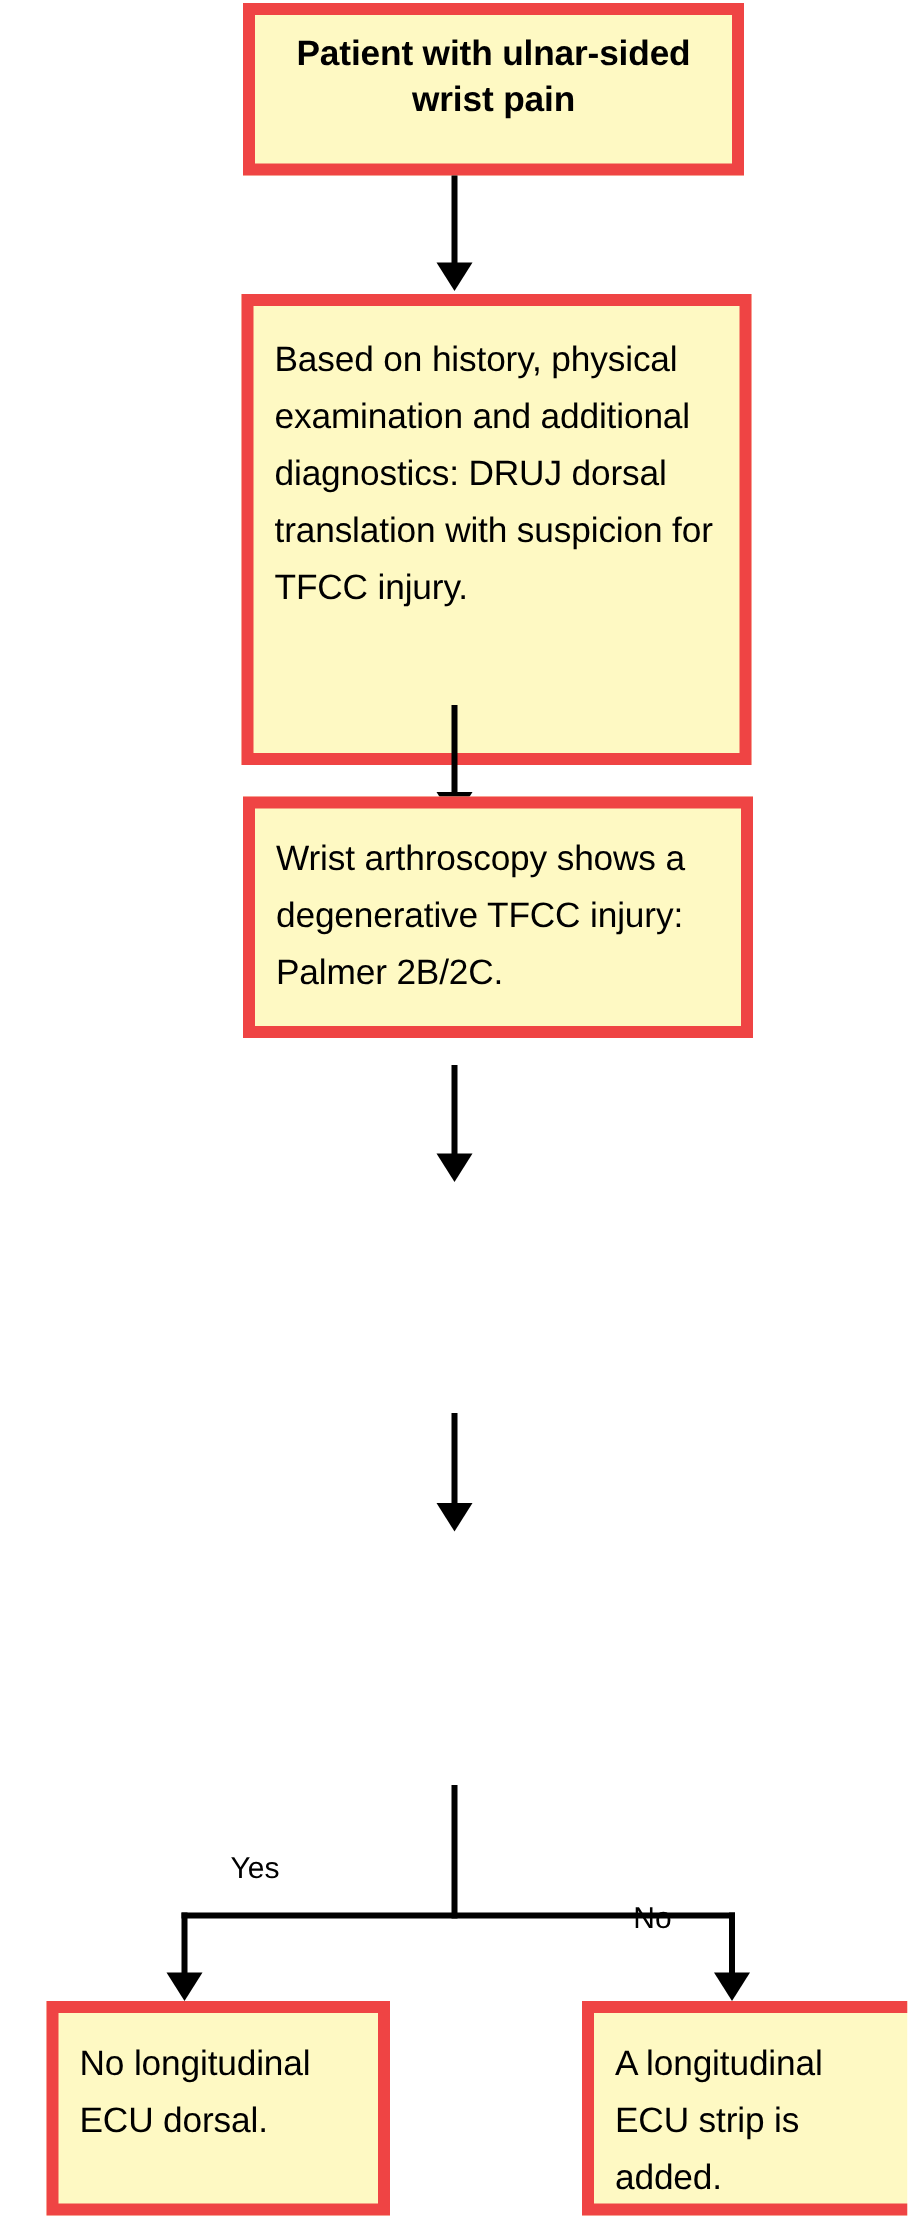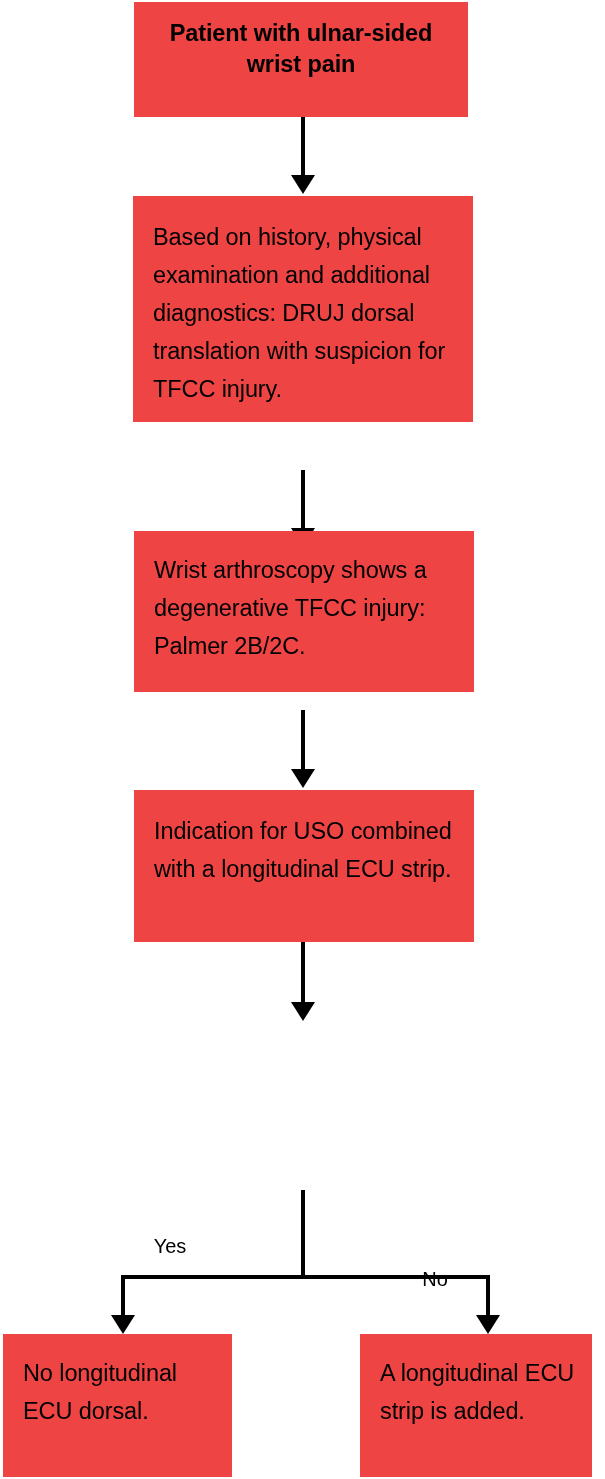--- a/index.html
+++ b/index.html
@@ -13,22 +13,23 @@
     width: 605px;
     height: 1479px;
     background: #ffffff;
     overflow: hidden;
     font-family: "Liberation Sans", sans-serif;
     color: #000000;
   }
   .node {
     position: absolute;
     box-sizing: border-box;
-    border: 6px solid #ef4444;
-    background: #ef4444;
+    border: 8px solid #ef4444;
+    background: #fef9c3;
+    margin-left: 28px;
   }
   .node .node-text {
     position: absolute;
     left: 14px;
     right: 10px;
     top: 10px;
     font-size: 23.5px;
     line-height: 31px;
     letter-spacing: -0.1px;
     white-space: pre-line;
@@ -74,37 +75,34 @@
 
 <div id="canvas">
 
   <div class="node centered" style="left:134px; top:2px; width:334px; height:115px;">
     <div class="node-text">Patient with ulnar-sided wrist pain</div>
   </div>
 
   <div class="vline" style="left:301px; top:117px; height:60px;"></div>
   <div class="arrowhead" style="left:291px; top:175px;"></div>
 
-  <div class="node" style="left:133px; top:196px; width:340px; height:226px;">
+  <div class="node" style="left:133px; top:196px; width:340px; height:314px;">
     <div class="node-text" style="top:16px; line-height:38px;">Based on history, physical examination and additional diagnostics: DRUJ dorsal translation with suspicion for TFCC injury.</div>
   </div>
 
   <div class="vline" style="left:301px; top:470px; height:60px;"></div>
   <div class="arrowhead" style="left:291px; top:528px;"></div>
 
   <div class="node" style="left:134px; top:531px; width:340px; height:161px;">
     <div class="node-text" style="top:14px; line-height:38px;">Wrist arthroscopy shows a degenerative TFCC injury: Palmer 2B/2C.</div>
   </div>
 
   <div class="vline" style="left:301px; top:710px; height:61px;"></div>
   <div class="arrowhead" style="left:291px; top:769px;"></div>
 
-  <div class="node" style="left:134px; top:790px; width:340px; height:152px;">
-    <div class="node-text" style="top:16px; line-height:38px;">Indication for USO combined with a longitudinal ECU strip.</div>
-  </div>
 
   <div class="vline" style="left:301px; top:942px; height:62px;"></div>
   <div class="arrowhead" style="left:291px; top:1002px;"></div>
 
 
   <div class="vline" style="left:301px; top:1190px; height:89px;"></div>
 
   <div class="hline" style="left:121px; top:1275px; width:369px;"></div>
 
   <div class="vline" style="left:121px; top:1275px; height:43px;"></div>

